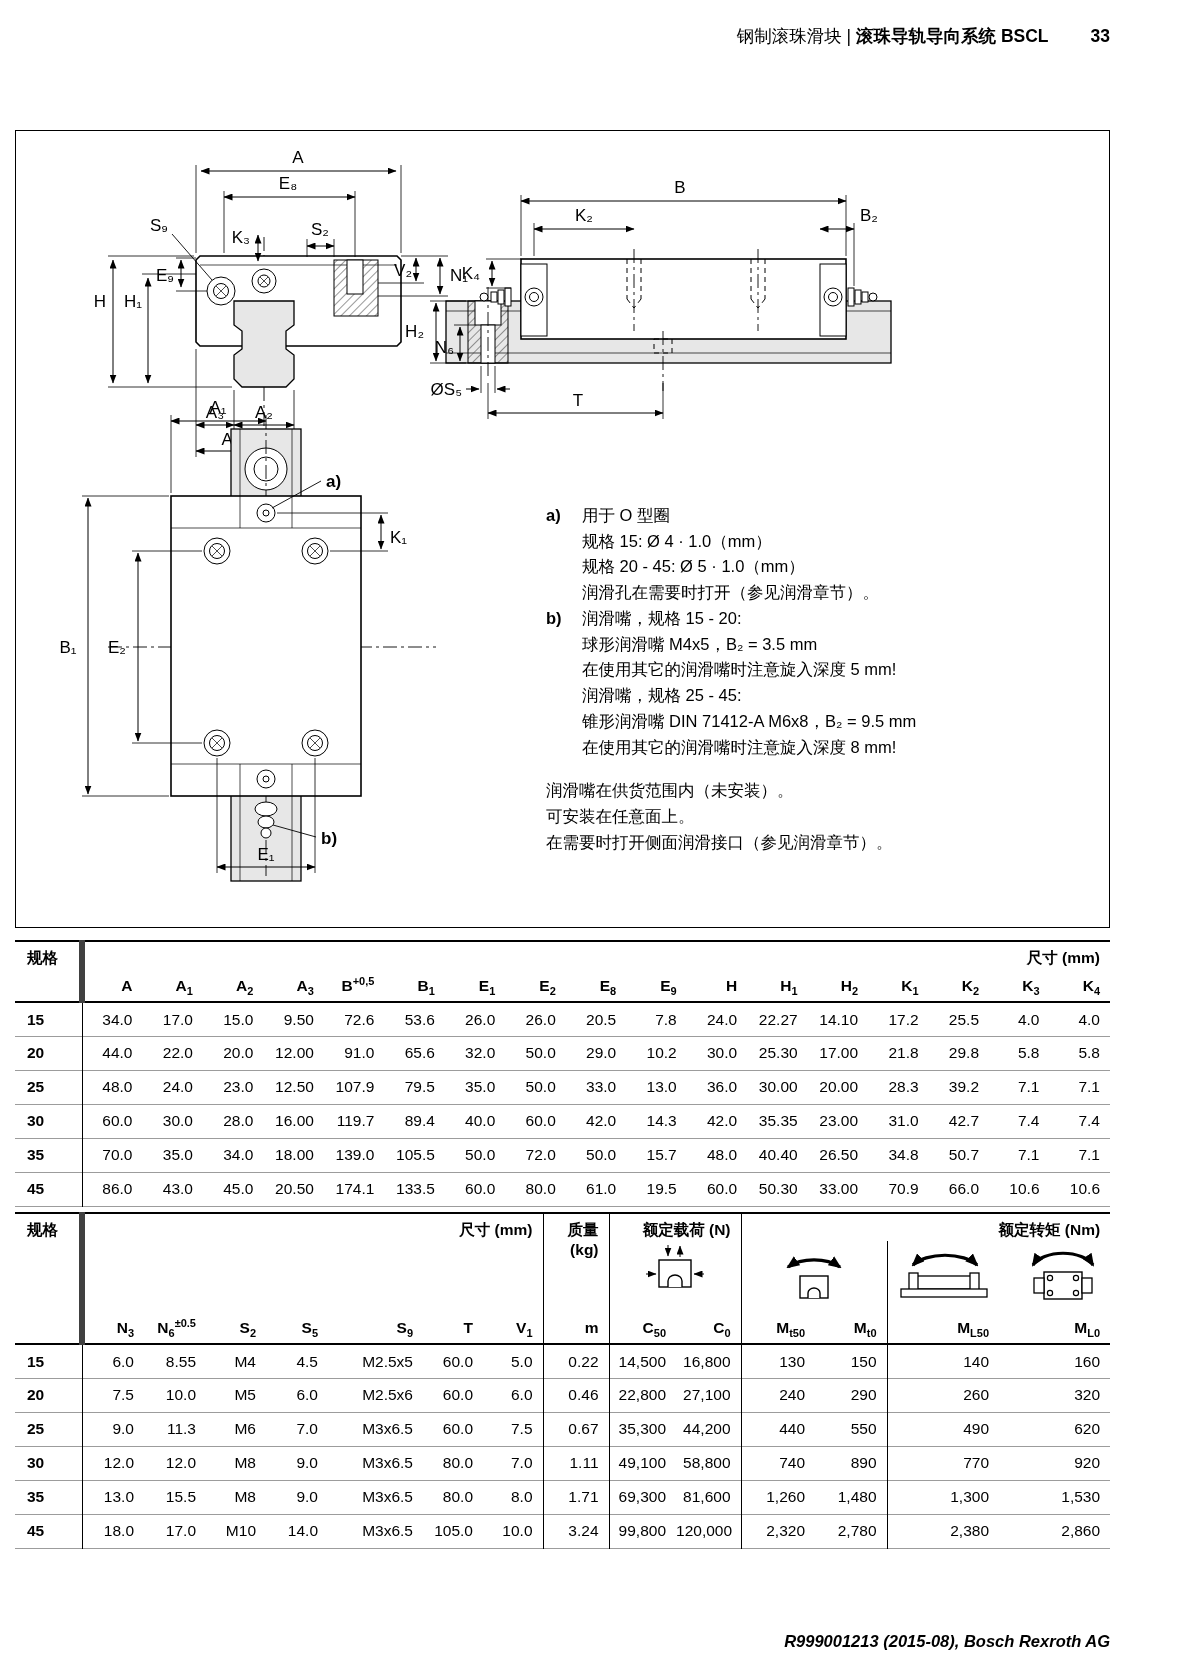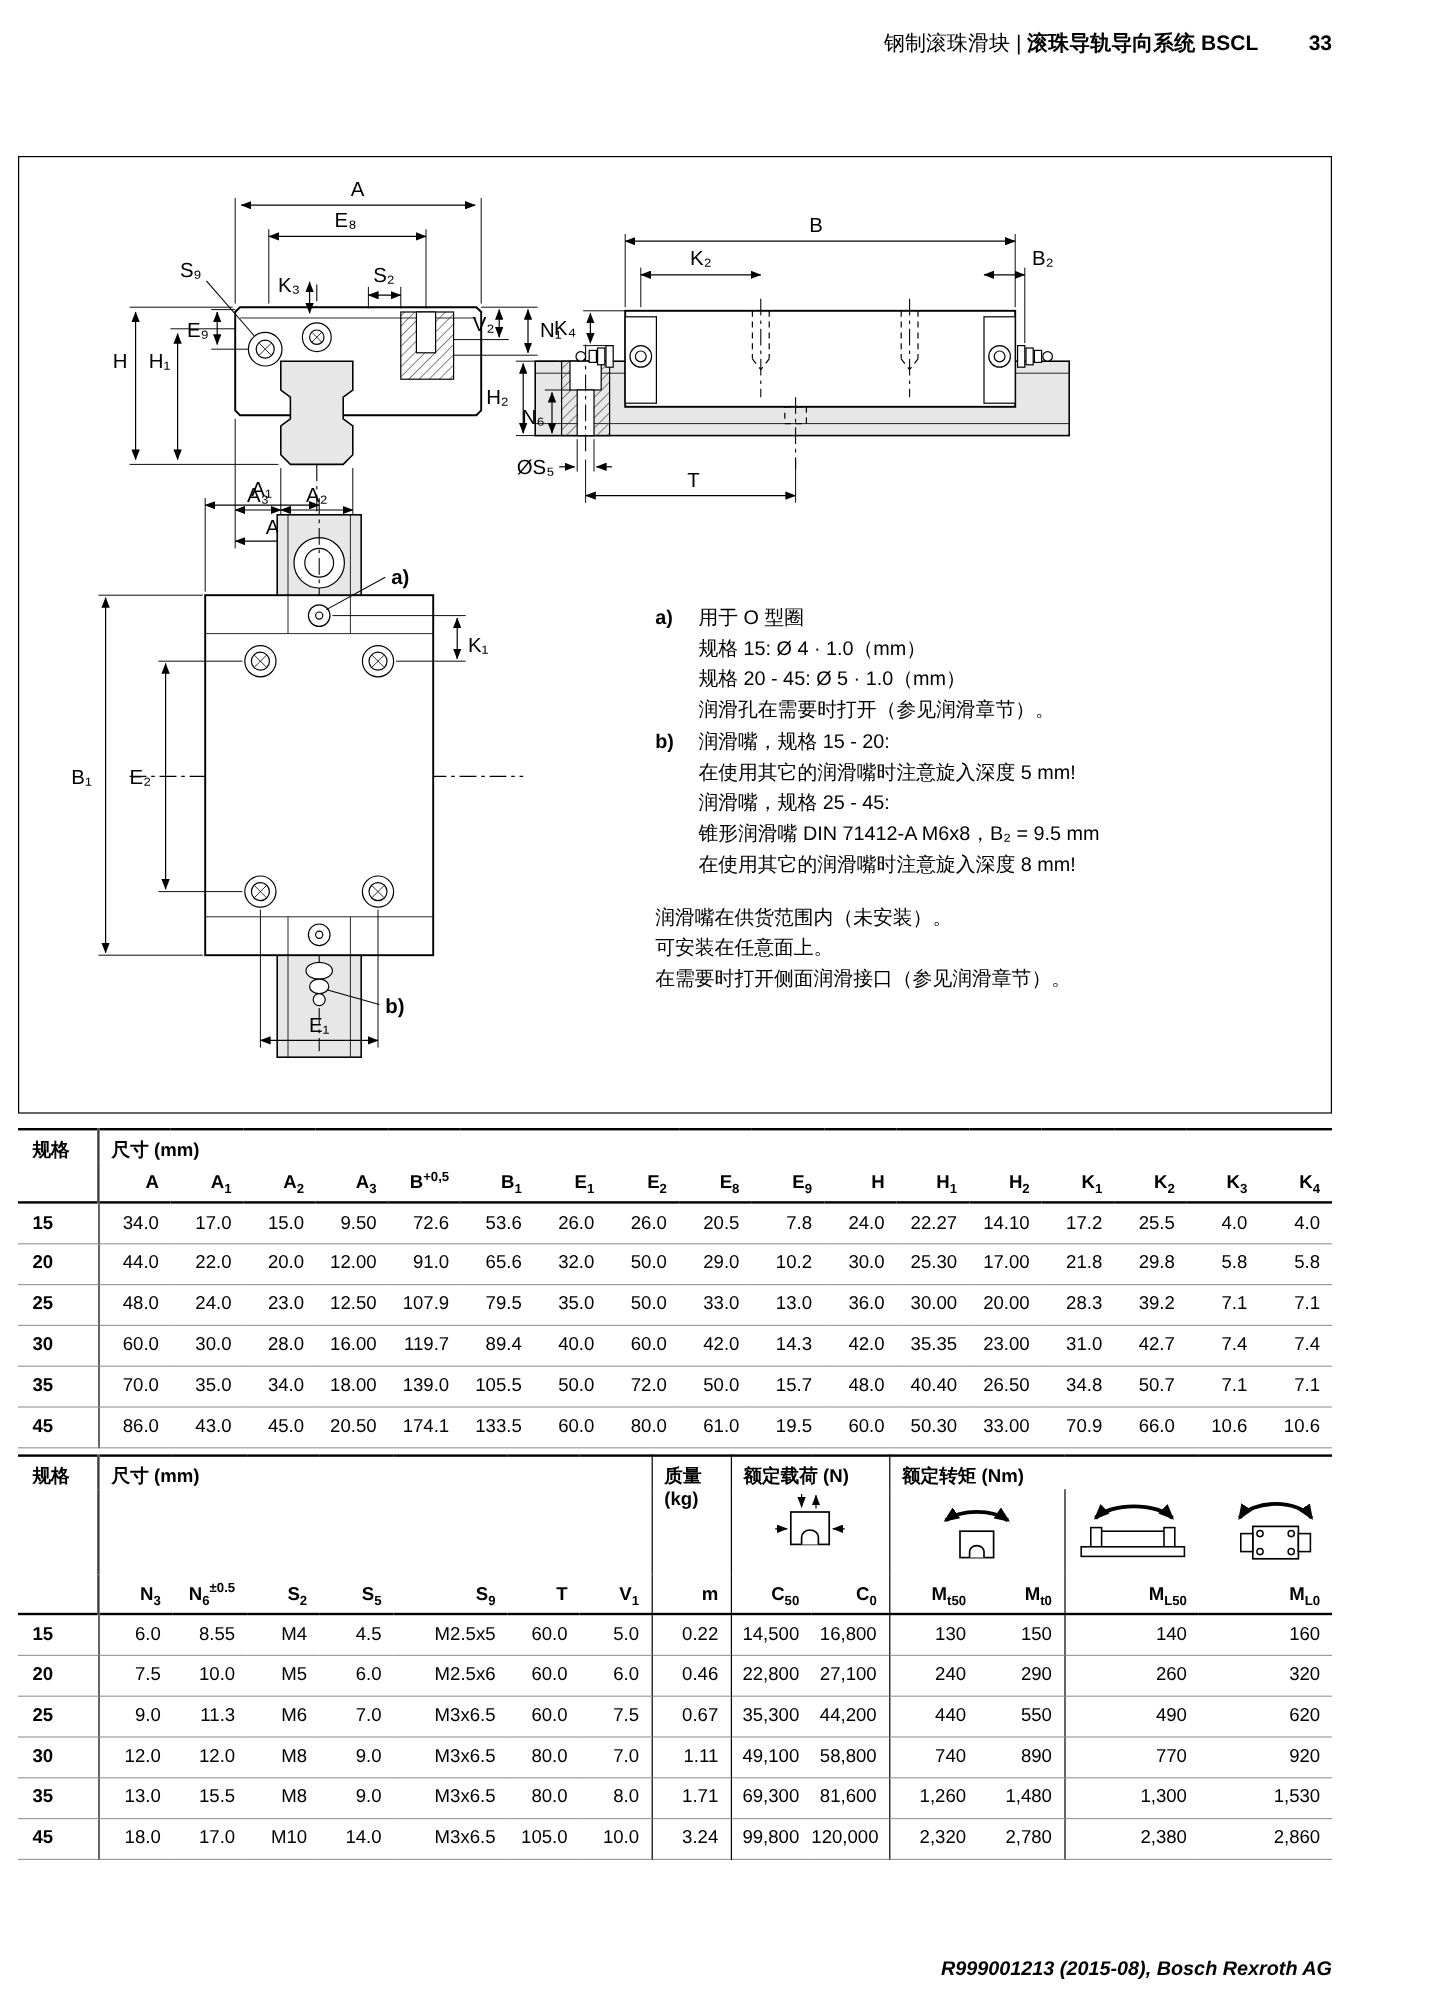--- a/index.html
+++ b/index.html
@@ -41,22 +41,22 @@
   .t2{top:1212px;}
   th,td{padding:0 10px 0 0;text-align:right;font-weight:normal;vertical-align:middle;}
   thead th{vertical-align:top;text-align:left;font-weight:bold;padding-top:6px;}
   thead .sym{vertical-align:bottom;text-align:right;padding-bottom:4px;}
   thead{border-bottom:2px solid #000;}
   tbody tr{height:34px;border-top:1px solid #9c9c9c;}
   tbody tr:first-child{border-top:none;}
   table tbody{border-top:2px solid #000;}
   tbody tr:last-child{border-bottom:1px solid #9c9c9c;}
   tbody th{text-align:left;font-weight:bold;padding-left:12px;border-right:1px solid #000;margin-top:24px;}
-  .spec-h{border-right:2px solid #404040;padding-left:12px;}
-  .grp{padding-left:10px;}
+  .spec-h{border-right:6px solid #404040;padding-left:12px;}
+  .grp{padding-left:10px;text-align:right;}
   .bl{border-left:1px solid #000;}
   .t2 tbody td:nth-child(9),.t2 tbody td:nth-child(10),
   .t2 tbody td:nth-child(12),.t2 tbody td:nth-child(14){border-left:1px solid #000;}
   sub{font-size:11px;}
   sup{font-size:11px;}
   .iconcell{text-align:center;vertical-align:middle;padding:2px 0 4px 0;}
 
   
   .pg-footer{position:absolute;top:1632px;left:15px;width:1095px;text-align:right;
     font-weight:bold;font-size:16.5px;font-style:italic;}
@@ -323,20 +323,21 @@
     <div class="note-item">
       <span class="note-marker">a)</span>
       <div>用于 O 型圈</div>
       <div>规格 15: Ø 4 · 1.0（mm）</div>
       <div>规格 20 - 45: Ø 5 · 1.0（mm）</div>
       <div>润滑孔在需要时打开（参见润滑章节）。</div>
     </div>
     <div class="note-item">
       <span class="note-marker">b)</span>
       <div>润滑嘴，规格 15 - 20:</div>
+      <div>球形润滑嘴 M4x5，B₂ = 3.5 mm</div>
       <div>在使用其它的润滑嘴时注意旋入深度 5 mm!</div>
       <div>润滑嘴，规格 25 - 45:</div>
       <div>锥形润滑嘴 DIN 71412-A M6x8，B₂ = 9.5 mm</div>
       <div>在使用其它的润滑嘴时注意旋入深度 8 mm!</div>
     </div>
     <div class="tail">
       <div>润滑嘴在供货范围内（未安装）。</div>
       <div>可安装在任意面上。</div>
       <div>在需要时打开侧面润滑接口（参见润滑章节）。</div>
     </div>

